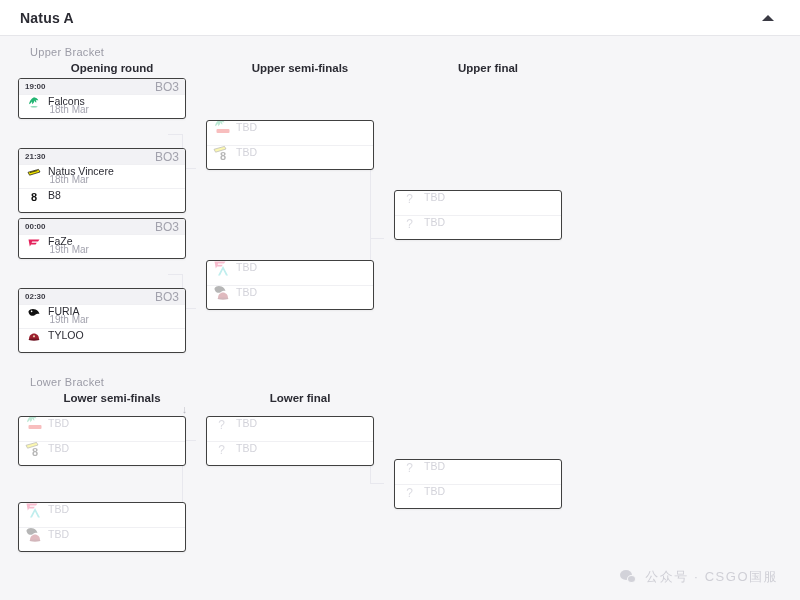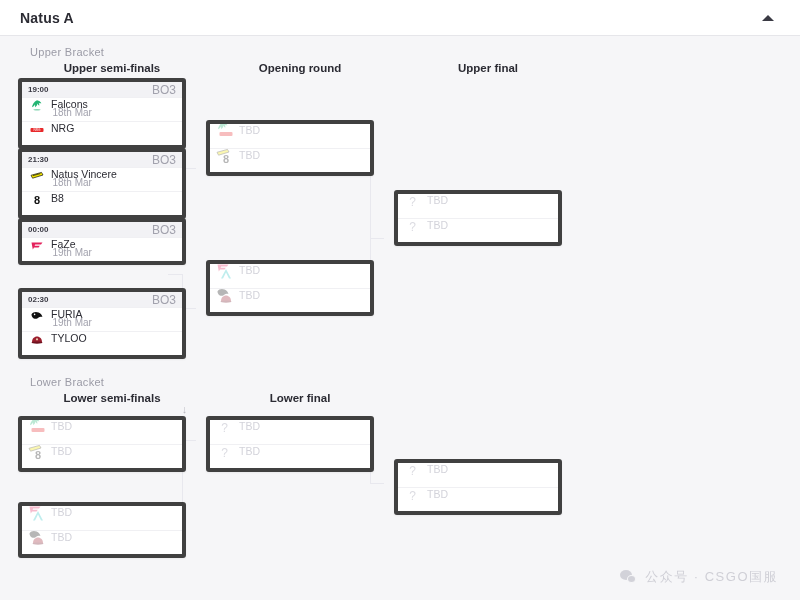--- a/index.html
+++ b/index.html
@@ -66,21 +66,21 @@
   }
 
   
   .columns { display: flex; padding-left: 18px; position: relative; }
   .column { width: 188px; position: relative; flex: 0 0 188px; }
 
   
   .match {
     width: 168px;
     background: #ffffff;
-    border: 4px solid #404040;
+    border: 1px solid #404040;
     border-radius: 3px;
     box-shadow: 0 1px 2px rgba(0,0,0,.05);
     position: absolute;
     overflow: hidden;
   }
   .match-meta {
     display: flex;
     align-items: center;
     background: #f2f2f5;
     height: 15px;
@@ -179,22 +179,22 @@
   <span class="collapse-toggle">
     <span class="chevron-up"></span>
   </span>
 </div>
 
 <div class="bracket-body">
 
   <div class="bracket-label">Upper Bracket</div>
 
   <div class="round-headers">
+    <div class="round-header">Opening round</div>
     <div class="round-header">Upper semi-finals</div>
-    <div class="round-header">Opening round</div>
     <div class="round-header">Upper final</div>
   </div>
 
   <div class="columns" style="height:288px;">
 
     <div class="conn h" style="left:168px; top:56px;  width:14px;"></div>
     <div class="conn h" style="left:168px; top:125px; width:14px;"></div>
     <div class="conn v" style="left:182px; top:56px;  height:69px;"></div>
     <div class="conn h" style="left:182px; top:90px;  width:14px;"></div>
 
@@ -217,29 +217,20 @@
           <span class="meta-format">BO3</span>
         </div>
         <div class="team-row">
           <span class="team-logo">
             <svg class="lg" viewBox="0 0 14 14">
                 <path d="M7 1.2c2.1.4 3.6 1.5 4.4 3-1 .3-1.9.1-2.7-.4.6.9.8 1.9.5 2.9-.8-.6-1.4-1.3-1.8-2.2-.2 1.6-1 2.9-2.4 3.8.3-1 .2-1.9-.2-2.8-.5 1.3-1.5 2.2-2.8 2.7C2.4 5.3 4 2.7 7 1.2z" fill="#23b573"></path>
                 <ellipse cx="7" cy="10.7" rx="3.6" ry=".8" fill="#23b573" opacity=".55"></ellipse>
               </svg>
           </span>
           <span class="team-name">Falcons</span>
-        </div>
-        <div class="team-row">
-          <span class="team-logo">
-            <svg class="lg" viewBox="0 0 14 14">
-                <rect x="0.5" y="5" width="13" height="4" rx="1" fill="#e8282a"></rect>
-                <text x="7" y="8.3" font-size="3.2" fill="#ffffff" text-anchor="middle" font-family="Liberation Sans">NRG</text>
-              </svg>
-          </span>
-          <span class="team-name">NRG</span>
         </div>
       </div>
 
       <div class="match" style="top:70px;">
         <div class="match-meta">
           <span class="meta-time">21:30</span>
           <span class="meta-date">18th Mar</span>
           <span class="meta-format">BO3</span>
         </div>
         <div class="team-row">

